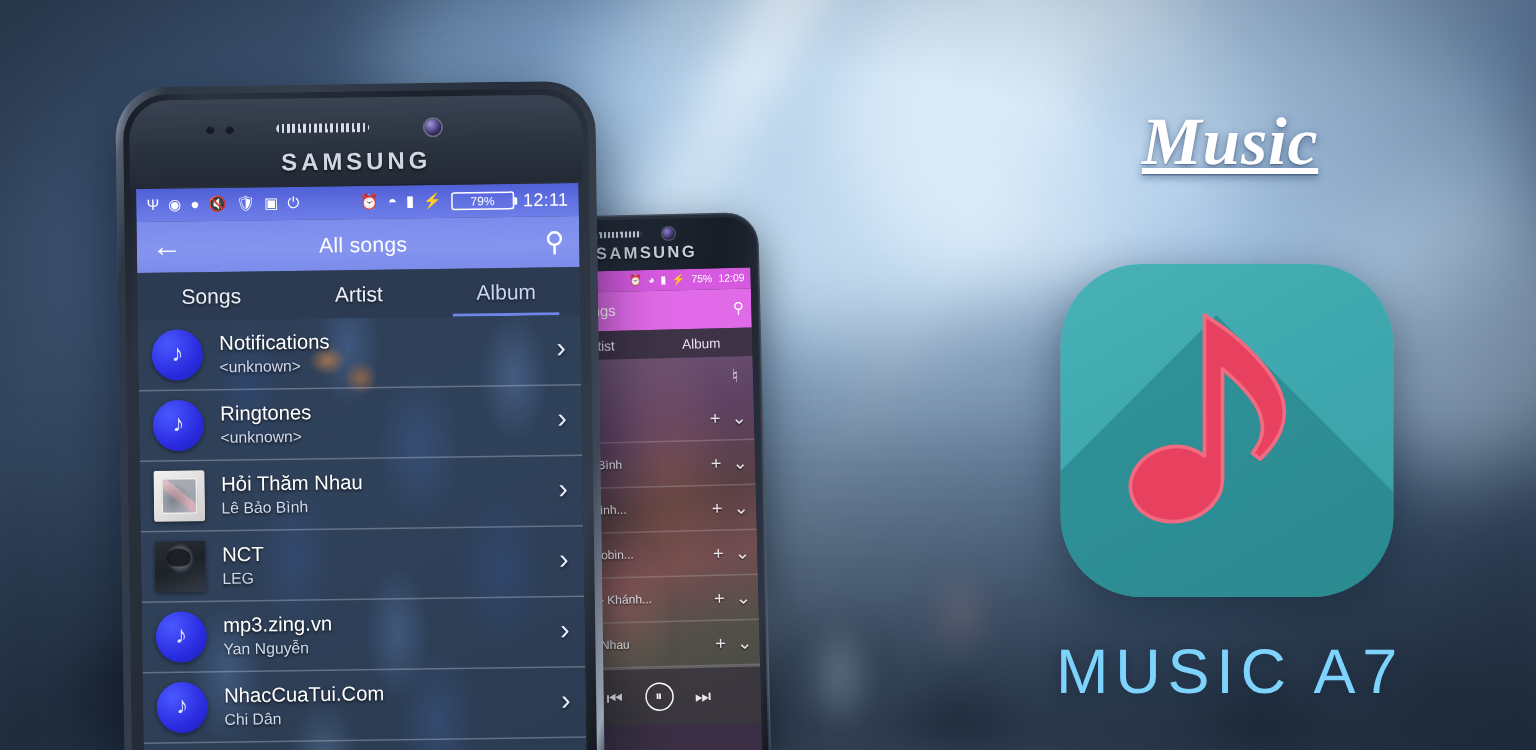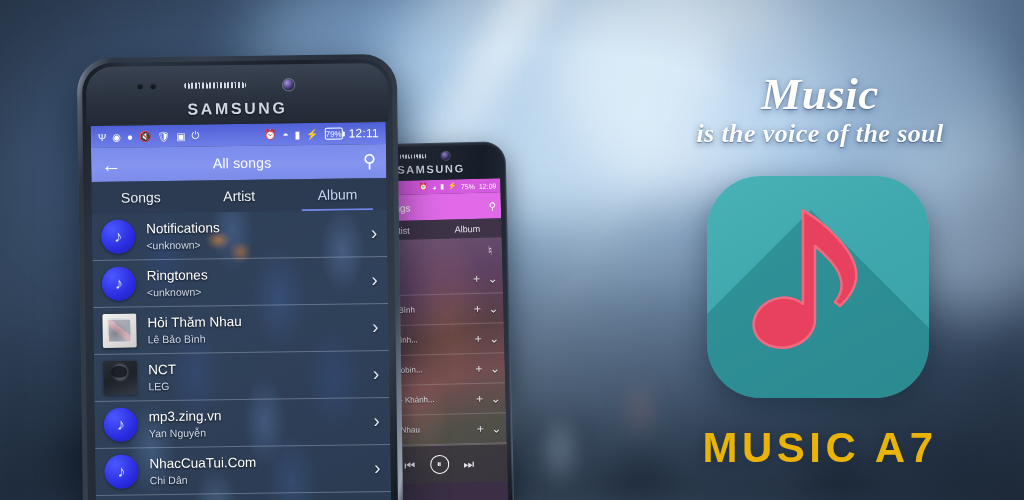--- a/index.html
+++ b/index.html
@@ -202,21 +202,21 @@
 
   .pf-status {
     height: 22px;
     background: linear-gradient(to bottom, #4f5fd6 0%, #5f6fe0 45%, #6d7de8 100%);
     display: flex; align-items: center; padding: 0 7px; gap: 6px;
     color: #fff; font-size: 10px;
   }
   .pf-status .grow { flex: 1; }
   .pf-status .clock { font-size: 12px; letter-spacing: .2px; text-align: right; }
   .batt {
-    border: 1.3px solid #fff; border-radius: 2px; padding: 0 0;
+    border: 1.3px solid #fff; border-radius: 2px; padding: 0 12px;
     font-size: 8px; line-height: 11px; height: 12px; position: relative;
   }
   .batt:after {
     content:''; position: absolute; right: -3px; top: 3px; width: 2px; height: 5px;
     background: #fff; border-radius: 0 1px 1px 0;
   }
   .si { display: inline-flex; align-items: center; }
 
   .pf-appbar {
     height: 34px;
@@ -312,40 +312,40 @@
   }
   .pf-chev { color: #e8eefb; font-size: 19px; flex: none; text-shadow: 0 1px 2px rgba(0,0,0,.6); }
 
   
   .quote {
     position: absolute; left: 620px; top: 68px; width: 400px;
     text-align: center; color: #fff;
     font-family: "Liberation Serif", serif;
     text-shadow: 0 2px 6px rgba(30,55,95,.55), 0 1px 1px rgba(30,55,95,.45);
   }
-  .q1 { font-size: 45px; font-style: italic; font-weight: bold; line-height: 52px; letter-spacing: .5px; }
+  .q1 { font-size: 45px; font-style: italic; font-weight: bold; line-height: 52px; letter-spacing: .5px; text-decoration: underline; }
   .q2 { font-size: 26px; font-style: italic; font-weight: bold; line-height: 32px; margin-top: -2px; letter-spacing: .4px; }
 
   .appicon {
     position: absolute; left: 707px; top: 176px; width: 222px; height: 222px;
     border-radius: 54px; overflow: hidden;
     background: linear-gradient(150deg, #49b2b7 0%, #3fa9af 40%, #3a9fa6 100%);
     box-shadow: 0 10px 30px rgba(10,30,45,.45);
   }
   .appicon .shadow {
     position: absolute; left: 104px; top: 34px; width: 300px; height: 300px;
     background: rgba(26,112,120,.45);
     transform: rotate(45deg); transform-origin: 0 0;
   }
   .appicon svg { position: absolute; inset: 0; width: 100%; height: 100%; }
 
   .apptitle {
     position: absolute; left: 620px; top: 424px; width: 400px;
-    text-align: center; color: #eab308;
-    font-size: 42px; font-weight: bold; letter-spacing: 4.5px;
+    text-align: center; color: #7dd3fc;
+    font-size: 42px; font-weight: normal; letter-spacing: 4.5px;
     text-shadow: 0 2px 8px rgba(18,36,58,.55);
   }
 </style>
 </head>
 <body>
 
 <div id="bg">
   <div class="bg-base"></div>
   <div class="blur-blob bb1"></div>
   <div class="blur-blob bb2"></div>
@@ -539,21 +539,20 @@
         <div class="pf-chev">›</div>
       </div>
 
       <div class="pf-row"></div>
     </div>
   </div>
 </div>
 
 <div class="quote">
   <div class="q1">Music</div>
-  <div class="q2">is the voice of the soul</div>
 </div>
 
 <div class="appicon">
   <div class="shadow"></div>
   <svg viewBox="0 0 222 222">
     <path d="M96 34 C96 34 96 128 96 128 C88 122 78 120 68 123 C52 128 43 143 48 156
              C53 169 70 175 86 170 C99 166 108 155 108 144 L108 70
              C120 80 132 92 134 104 C136 113 133 120 128 126
              L133 130 C146 118 152 104 148 90 C143 72 122 52 108 42 Z" fill="#E8415F" stroke="#F06A80" stroke-width="2.5" stroke-linejoin="round"></path>
   </svg>

